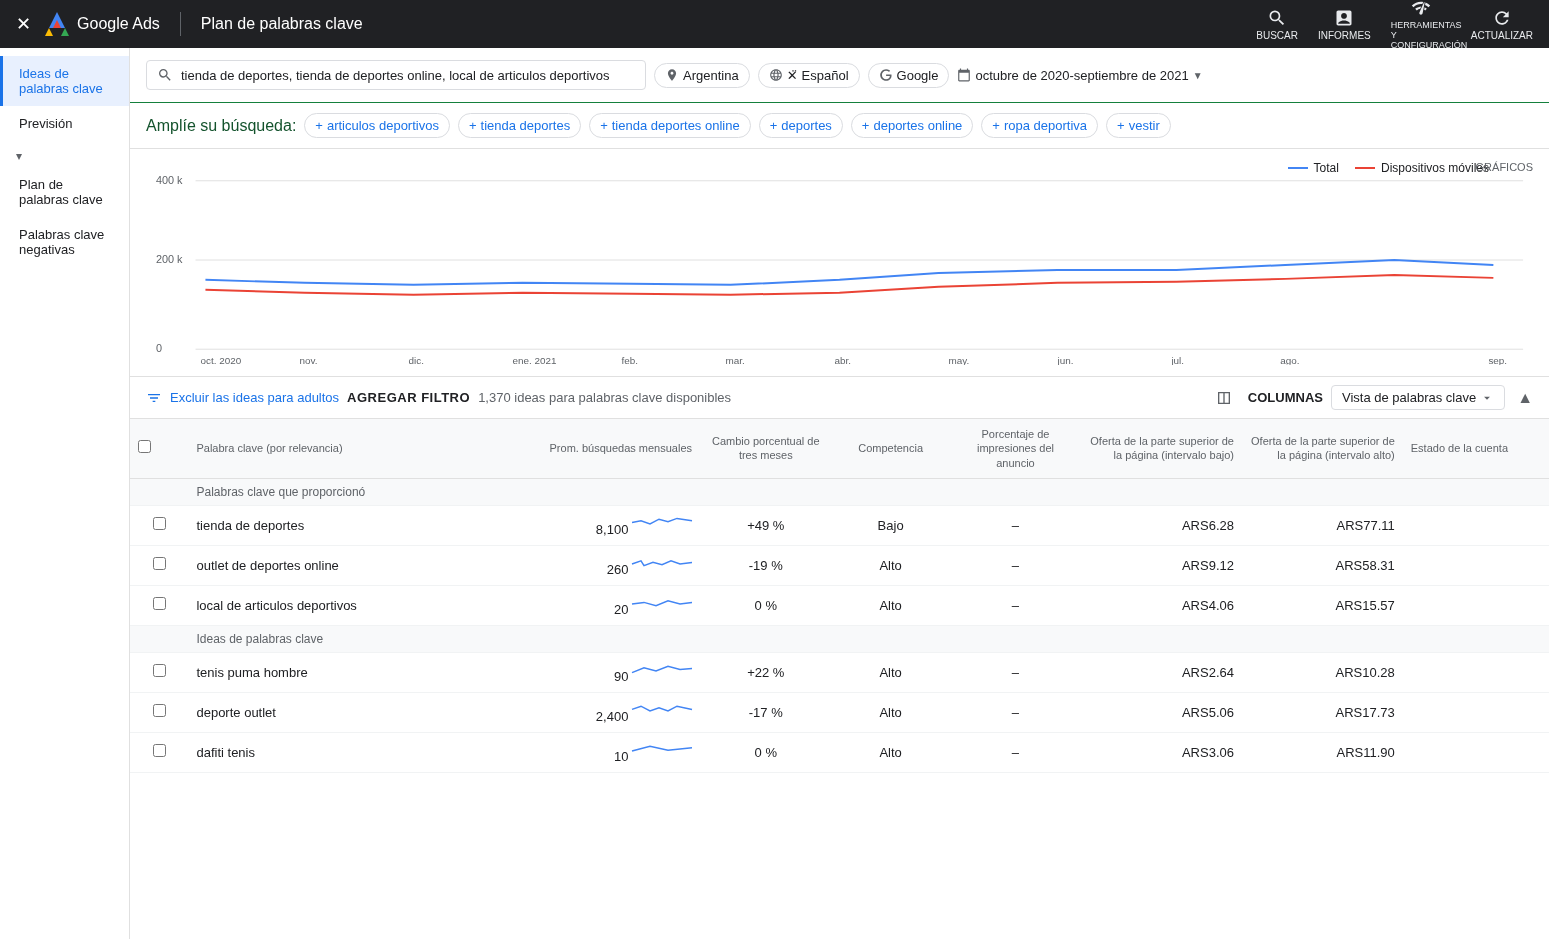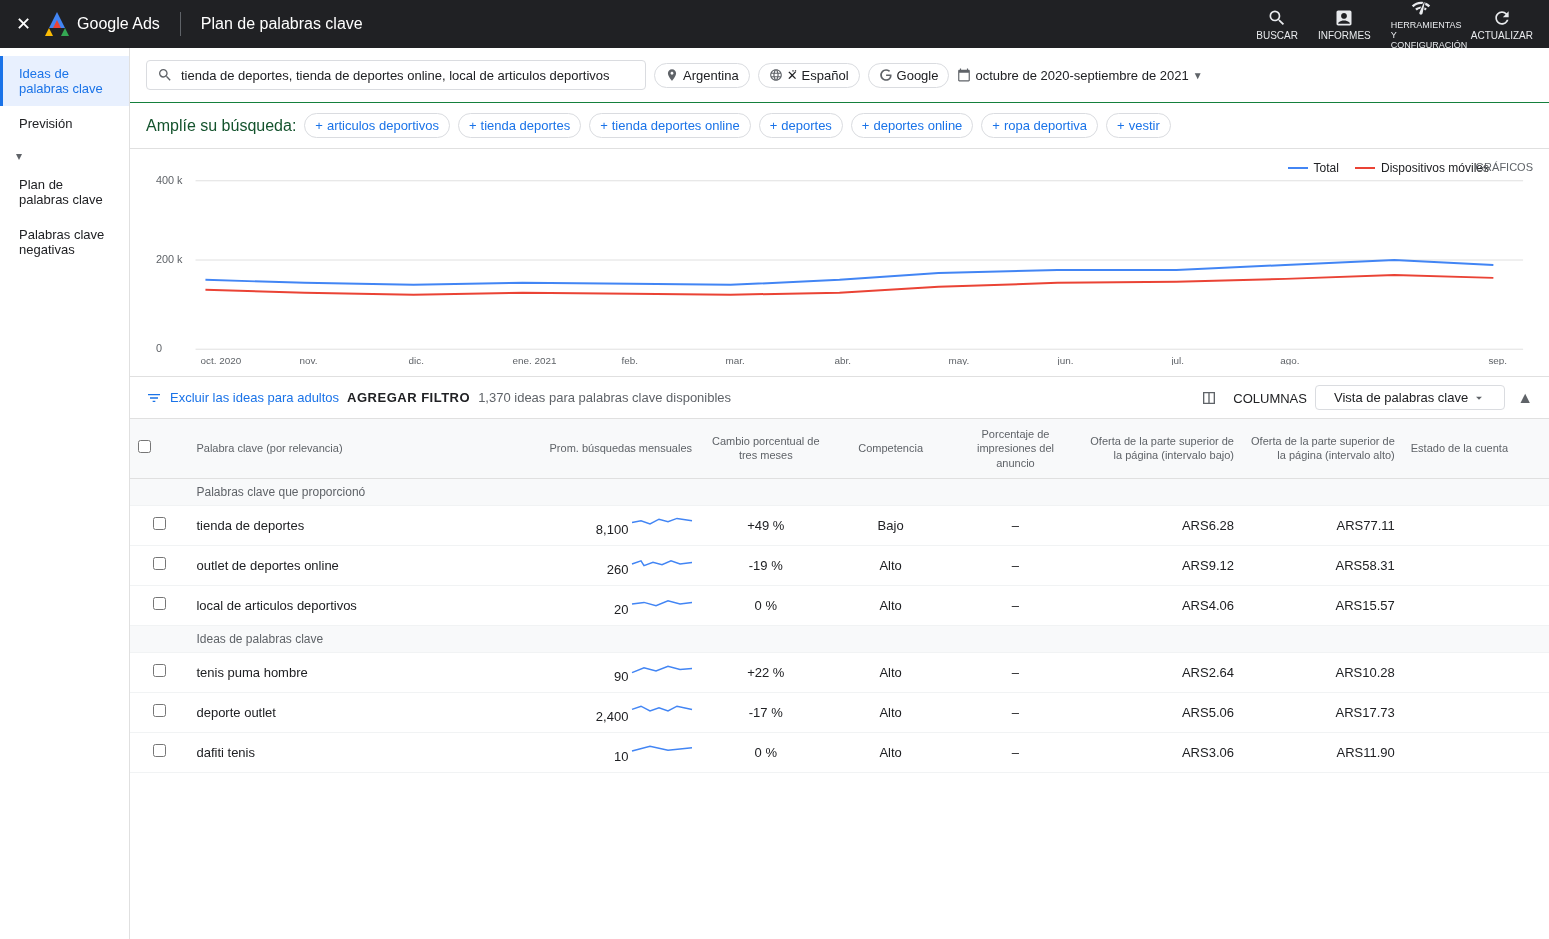--- a/index.html
+++ b/index.html
@@ -162,32 +162,32 @@
       padding: 8px 16px;
       border-bottom: 1px solid #e0e0e0;
       background: #fff;
       gap: 8px;
     }
     .filter-icon-btn { display: flex; align-items: center; gap: 4px; cursor: pointer; }
     .filter-icon-btn svg { width: 16px; height: 16px; fill: #1a73e8; }
     .exclude-adults { color: #1a73e8; font-size: 13px; cursor: pointer; }
     .add-filter { color: #202124; font-size: 13px; font-weight: 600; cursor: pointer; letter-spacing: 0.5px; }
     .ideas-count { color: #5f6368; font-size: 13px; flex: 1; }
-    .columns-btn { display: flex; align-items: flex-end; gap: 16px; cursor: pointer; color: #202124; font-size: 13px; }
+    .columns-btn { display: flex; align-items: flex-start; gap: 16px; cursor: pointer; color: #202124; font-size: 13px; font-weight: bold; }
     .columns-btn svg { width: 16px; height: 16px; fill: #5f6368; }
     .view-dropdown {
       display: flex;
       align-items: center;
       gap: 4px;
       font-size: 13px;
       color: #202124;
       cursor: pointer;
       border: 1px solid #dadce0;
       border-radius: 4px;
-      padding: 4px 18px;
+      padding: 4px 10px;
     }
     .view-dropdown svg { width: 14px; height: 14px; fill: #5f6368; }
     .chevron-up { font-size: 16px; margin-left: 4px; color: #5f6368; }
 
     
     .keyword-table { width: 100%; border-collapse: collapse; font-size: 12px; }
     .keyword-table th {
       background: #f8f9fa;
       border-bottom: 1px solid #e0e0e0;
       padding: 8px 8px;

